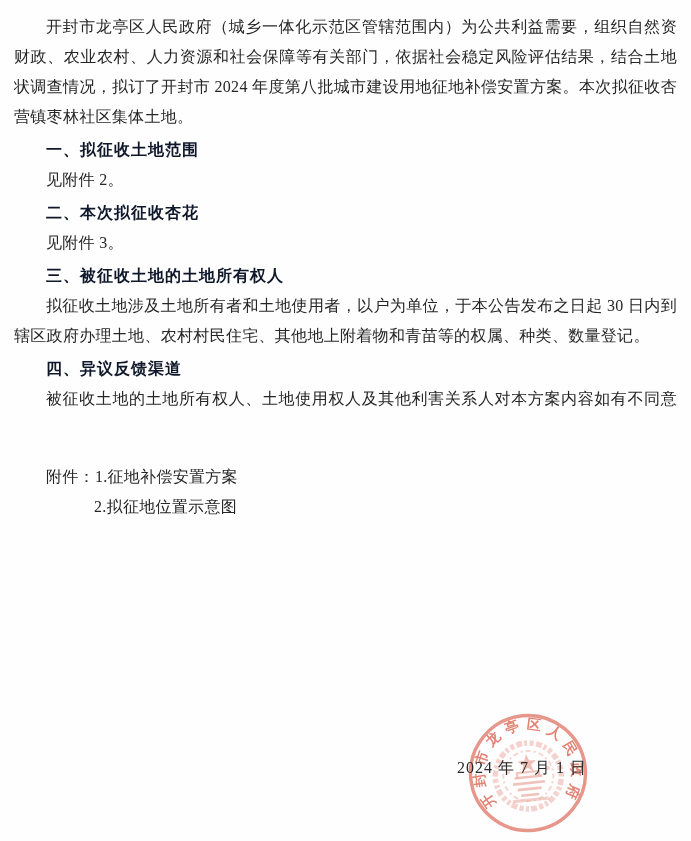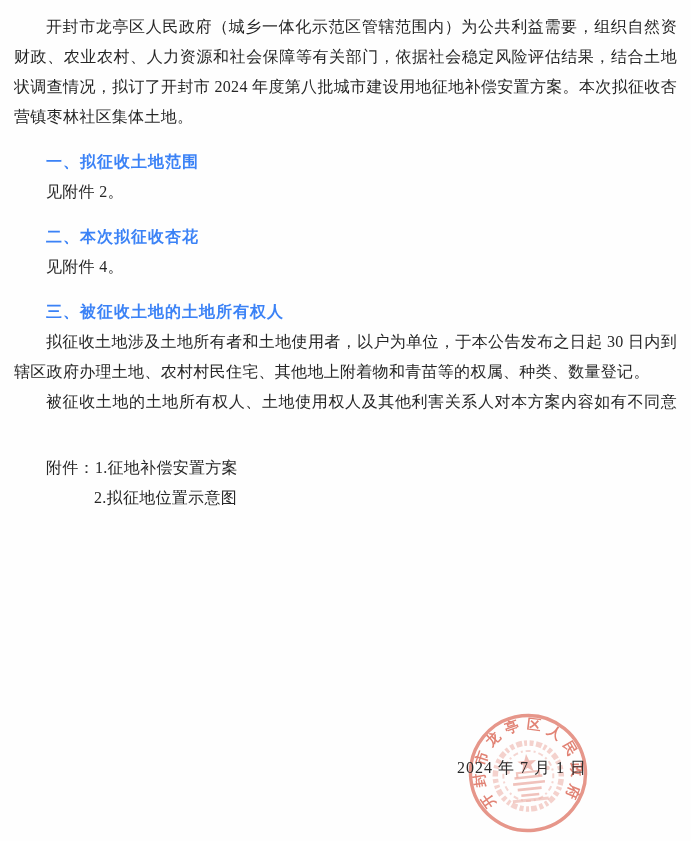--- a/index.html
+++ b/index.html
@@ -33,25 +33,25 @@
     overflow: hidden;
   }
   .indent { text-indent: 32px; }
   .heading {
     font-family: "Liberation Sans", "DejaVu Sans", sans-serif;
     font-weight: bold;
     font-size: 16px;
     height: 30px;
     line-height: 30px;
     padding-left: 32px;
-    margin-top: 15px;
+    margin-top: 3px;
     letter-spacing: 1px;
-    color: #3b82f6;
+    color: #0f172a;
   }
-  .attachments { margin-top: 36px; padding-left: 32px; }
+  .attachments { margin-top: 48px; padding-left: 32px; }
   .attach-cont { padding-left: 48px; }
   .date-line {
     position: absolute;
     left: 457px;
     top: 753px;
     font-size: 16px;
     line-height: 30px;
     letter-spacing: 1px;
     color: #2a2a2a;
     z-index: 3;
@@ -76,26 +76,27 @@
 
     <div class="line justify indent">开封市龙亭区人民政府（城乡一体化示范区管辖范围内）为公共利益需要，组织自然资源、</div>
     <div class="line justify">财政、农业农村、人力资源和社会保障等有关部门，依据社会稳定风险评估结果，结合土地现</div>
     <div class="line justify">状调查情况，拟订了开封市 2024 年度第八批城市建设用地征地补偿安置方案。本次拟征收杏花</div>
     <div class="line">营镇枣林社区集体土地。</div>
 
     <div class="heading">一、拟征收土地范围</div>
     <div class="line indent">见附件 2。</div>
 
     <div class="heading">二、本次拟征收杏花</div>
-    <div class="line indent">见附件 4。</div>
+    <div class="line indent">见附件 3。</div>
 
     <div class="heading">三、被征收土地的土地所有权人</div>
     <div class="line justify indent">拟征收土地涉及土地所有者和土地使用者，以户为单位，于本公告发布之日起 30 日内到所</div>
     <div class="line">辖区政府办理土地、农村村民住宅、其他地上附着物和青苗等的权属、种类、数量登记。</div>
 
+    <div class="heading">四、异议反馈渠道</div>
     <div class="line justify indent">被征收土地的土地所有权人、土地使用权人及其他利害关系人对本方案内容如有不同意见，</div>
 
     <div class="attachments">
       <div class="line"><span>附件：</span><span>1.征地补偿安置方案</span></div>
       <div class="line attach-cont">2.拟征地位置示意图</div>
     </div>
   </div>
 
   <svg class="seal" viewBox="0 0 134 132" aria-hidden="true">
 

